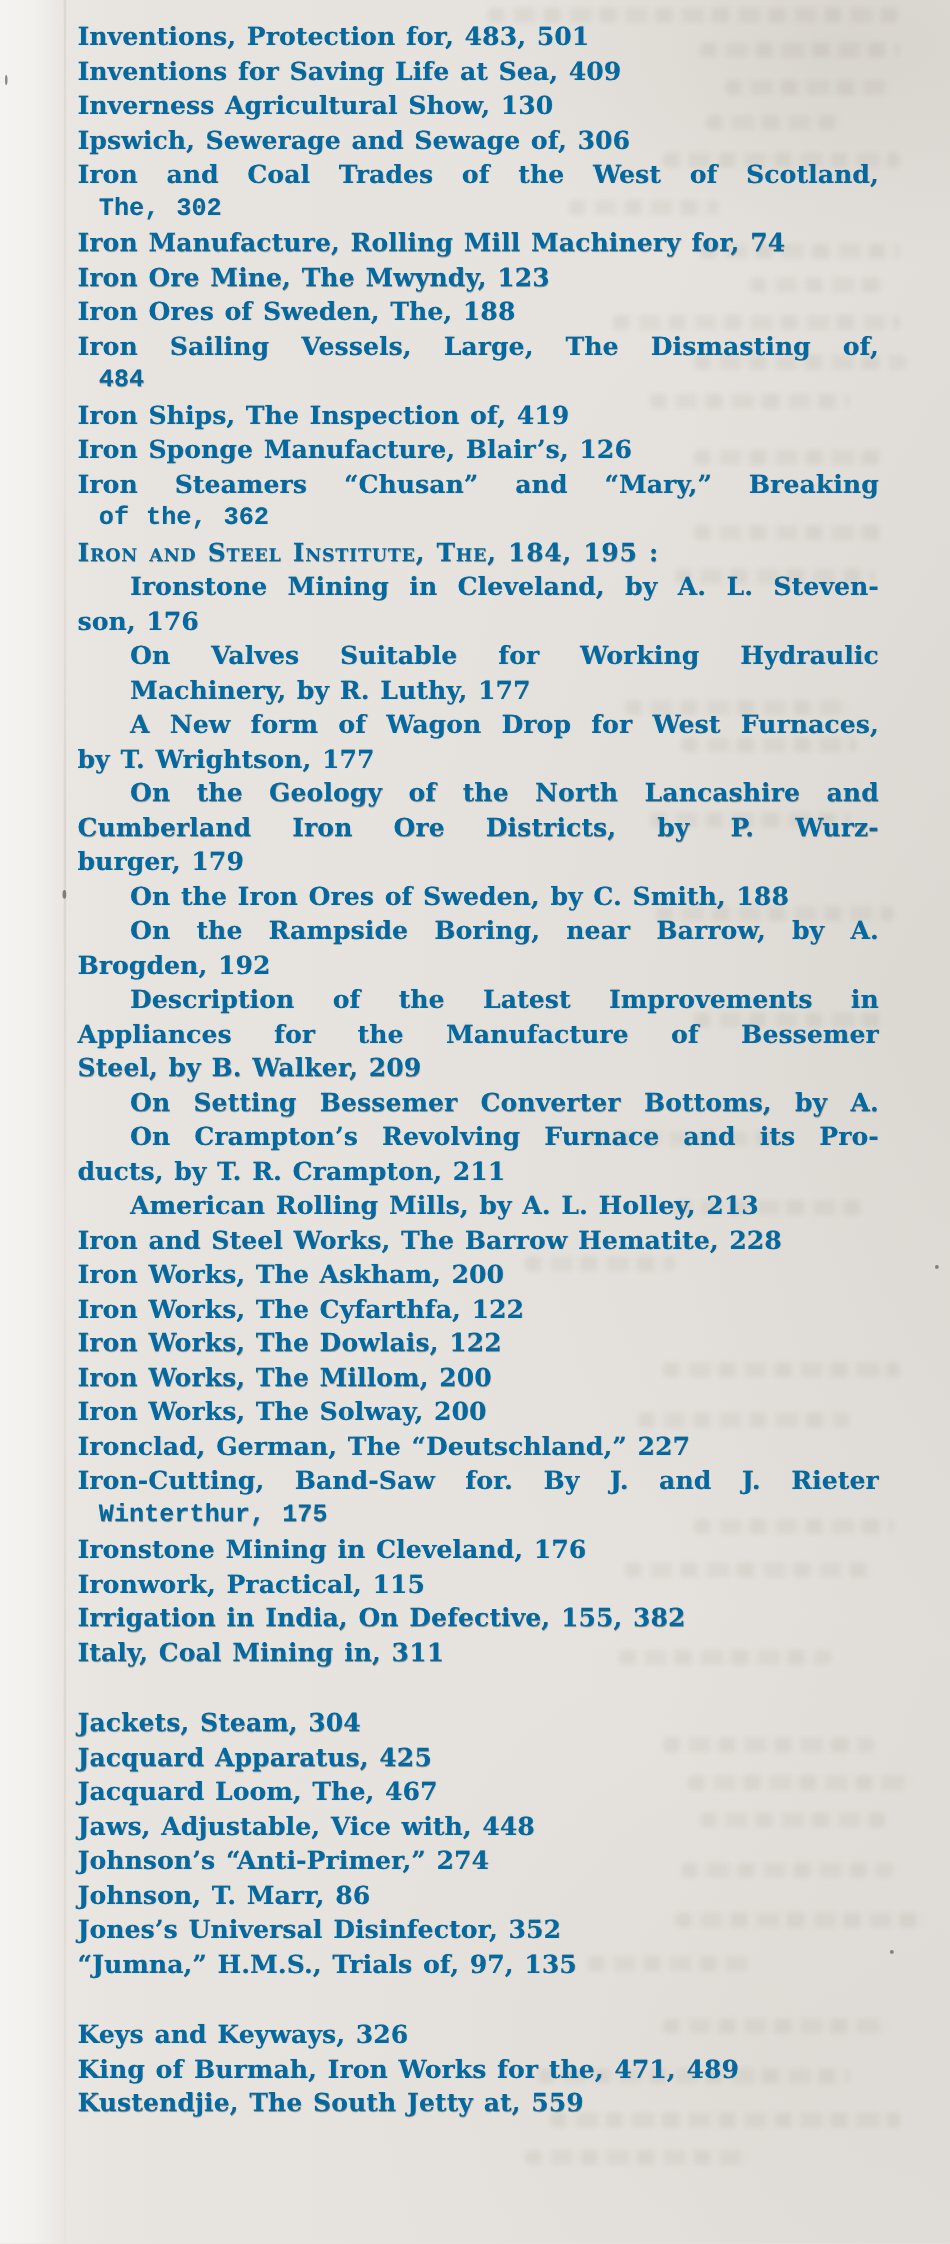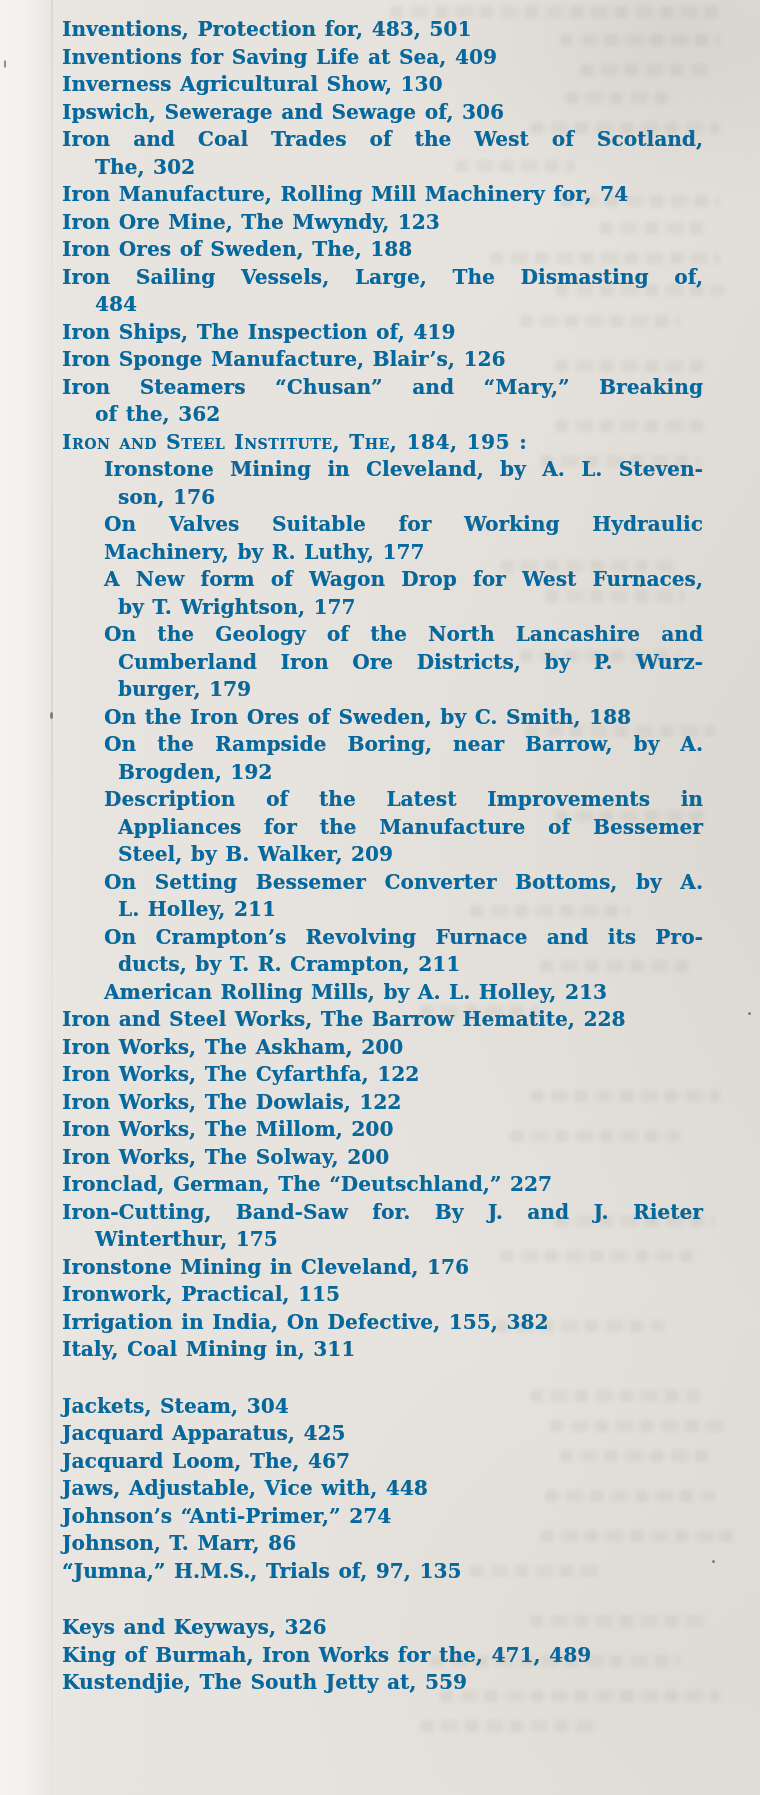--- a/index.html
+++ b/index.html
@@ -47,23 +47,23 @@
   .line {
     font-size: 20px;
     line-height: 27.5px;
     font-weight: 700;
     letter-spacing: 0.1px;
     word-spacing: 1.5px;
     white-space: nowrap;
     text-shadow: 0.3px 0.3px 0.6px rgba(40,34,28,0.45);
   }
   .indent-0 { margin-left: 0; }
-  .indent-1 { margin-left: 33px; }
+  .indent-1 { margin-left: 17px; font-family: Liberation Mono, monospace; }
   .indent-2 { margin-left: 42px; }
-  .indent-3 { margin-left: 56px; }
+  .indent-3 { }
   .justify {
     white-space: normal;
     text-align: justify;
     text-align-last: justify;
   }
   .smallcaps {
     font-variant: small-caps;
     letter-spacing: 0.6px;
   }
   
@@ -164,21 +164,20 @@
       <div class="line indent-2 justify">On the Geology of the North Lancashire and</div>
       <div class="line indent-3 justify">Cumberland Iron Ore Districts, by P. Wurz-</div>
       <div class="line indent-3">burger, 179</div>
       <div class="line indent-2">On the Iron Ores of Sweden, by C. Smith, 188</div>
       <div class="line indent-2 justify">On the Rampside Boring, near Barrow, by A.</div>
       <div class="line indent-3">Brogden, 192</div>
       <div class="line indent-2 justify">Description of the Latest Improvements in</div>
       <div class="line indent-3 justify">Appliances for the Manufacture of Bessemer</div>
       <div class="line indent-3">Steel, by B. Walker, 209</div>
       <div class="line indent-2 justify">On Setting Bessemer Converter Bottoms, by A.</div>
-      <div class="line indent-3">L. Holley, 211</div>
       <div class="line indent-2 justify">On Crampton’s Revolving Furnace and its Pro-</div>
       <div class="line indent-3">ducts, by T. R. Crampton, 211</div>
       <div class="line indent-2">American Rolling Mills, by A. L. Holley, 213</div>
       <div class="line indent-0">Iron and Steel Works, The Barrow Hematite, 228</div>
       <div class="line indent-0">Iron Works, The Askham, 200</div>
       <div class="line indent-0">Iron Works, The Cyfarthfa, 122</div>
       <div class="line indent-0">Iron Works, The Dowlais, 122</div>
       <div class="line indent-0">Iron Works, The Millom, 200</div>
       <div class="line indent-0">Iron Works, The Solway, 200</div>
       <div class="line indent-0">Ironclad, German, The “Deutschland,” 227</div>
@@ -189,20 +188,21 @@
       <div class="line indent-0">Irrigation in India, On Defective, 155, 382</div>
       <div class="line indent-0">Italy, Coal Mining in, 311</div>
     </div>
     <div class="section">
       <div class="line indent-0">Jackets, Steam, 304</div>
       <div class="line indent-0">Jacquard Apparatus, 425</div>
       <div class="line indent-0">Jacquard Loom, The, 467</div>
       <div class="line indent-0">Jaws, Adjustable, Vice with, 448</div>
       <div class="line indent-0">Johnson’s “Anti-Primer,” 274</div>
       <div class="line indent-0">Johnson, T. Marr, 86</div>
+      <div class="line indent-0">Jones’s Universal Disinfector, 352</div>
       <div class="line indent-0">“Jumna,” H.M.S., Trials of, 97, 135</div>
     </div>
     <div class="section">
       <div class="line indent-0">Keys and Keyways, 326</div>
       <div class="line indent-0">King of Burmah, Iron Works for the, 471, 489</div>
       <div class="line indent-0">Kustendjie, The South Jetty at, 559</div>
     </div>
   </div>
 
 </body></html>

